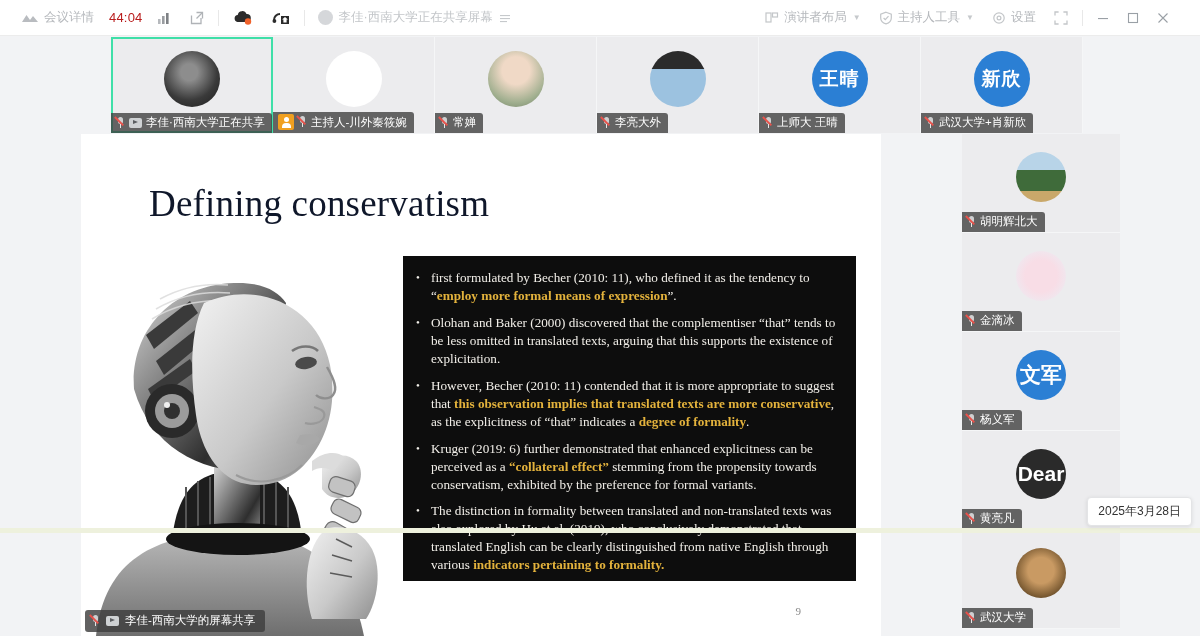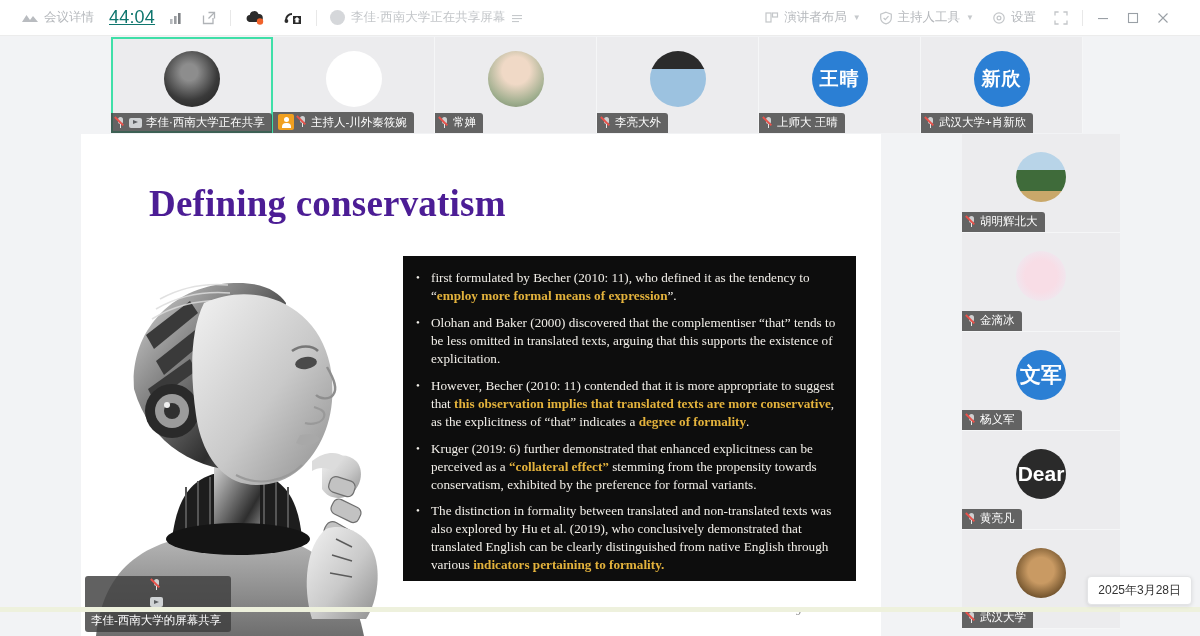--- a/index.html
+++ b/index.html
@@ -2,35 +2,35 @@
 <html><head>
 <meta charset="utf-8">
 <style>
   * { box-sizing: border-box; margin: 0; padding: 0; }
   html, body {
     width: 1200px; height: 636px;
     overflow: hidden;
     font-family: "Liberation Sans", "DejaVu Sans", sans-serif;
     background: #ffffff;
   }
-  .app { position: relative; width: 1200px; height: 612px; background: #f2f3f5; }
+  .app { position: relative; width: 1200px; height: 533px; background: #f2f3f5; }
 
   
   .topbar {
     position: absolute; top: 0; left: 0; width: 1200px; height: 36px;
     background: #ffffff; display: flex; align-items: center;
     border-bottom: 1px solid #ececec;
   }
   .tb-left { display: flex; align-items: center; gap: 0; padding-left: 12px; }
   .tb-right { margin-left: auto; display: flex; align-items: center; padding-right: 22px; }
   .tb-item { display: flex; align-items: center; gap: 5px; padding: 0 9px; height: 26px;
              color: #b6b9bd; font-size: 12.5px; white-space: nowrap; cursor: default; }
   .tb-sep { width: 1px; height: 16px; background: #e8e8e8; margin: 0 5px; }
   .ico { display: inline-block; line-height: 0; }
-  .timer { color: #0f766e; font-size: 18px; letter-spacing: .2px; padding: 0 6px; text-decoration: underline; }
+  .timer { color: #b91c1c; font-size: 13px; letter-spacing: .2px; padding: 0 6px; }
   .share-pill { display: flex; align-items: center; gap: 6px; padding: 0 8px; color: #c3c6c9; font-size: 12.5px; }
   .share-dot { width: 15px; height: 15px; border-radius: 50%; background: #d5d7da; display: inline-block; }
   .win-btn { width: 30px; height: 30px; display: flex; align-items: center; justify-content: center;
              color: #9aa0a6; font-size: 13px; }
   .chev { font-size: 8px; color: #c6c9cc; margin-left: 1px; }
 
   
   .filmstrip {
     position: absolute; top: 37px; left: 0; width: 1200px; height: 97px;
     background: #f2f3f5; display: flex; align-items: flex-start;
@@ -75,42 +75,42 @@
 
   
   .stage {
     position: absolute; left: 81px; top: 134px; width: 800px; height: 502px;
     background: #ffffff; overflow: hidden;
   }
   .slide { position: absolute; inset: 0; background: #fff; }
   .slide-title {
     position: absolute; left: 68px; top: 48px;
     font-family: "Liberation Serif", "DejaVu Serif", serif;
-    font-size: 37px; font-weight: 700; color: #4c1d95; letter-spacing: .2px;
+    font-size: 37px; font-weight: 400; color: #0f172a; letter-spacing: .2px;
   }
   .robot { position: absolute; left: 5px; top: 105px; width: 305px; height: 397px; }
   .pagenum { position: absolute; right: 80px; bottom: 19px; font-size: 11px;
              color: #8a8a8a; font-family: "Liberation Serif", serif; }
 
   .textbox {
     position: absolute; left: 322px; top: 122px; width: 453px; height: 325px;
     background: #0d0d0d; color: #f2efe9; padding: 13px 14px 10px 10px;
   }
   .bullet { display: flex; gap: 8px; margin-bottom: 9px;
             font-family: "Liberation Serif", "DejaVu Serif", serif;
             font-size: 13.2px; line-height: 1.36; }
   .bullet .dot { flex: 0 0 auto; width: 10px; text-align: center; font-size: 11px; padding-top: 1px; }
   .bullet .txt { flex: 1 1 auto; }
   .hl { color: #e3b23c; font-weight: 700; }
 
   .sharebar {
     position: absolute; left: 4px; bottom: 4px;
     display: flex; align-items: center; gap: 6px;
     background: rgba(62,62,62,.82); color: #fff; font-size: 11.5px;
-    padding: 3px 10px 4px 6px; border-radius: 3px; white-space: nowrap; flex-direction: column;
+    padding: 3px 10px 4px 6px; border-radius: 3px; white-space: nowrap;
   }
 
   
   .sidebar {
     position: absolute; left: 962px; top: 134px; width: 158px; height: 502px;
     background: #f2f3f5; overflow: hidden;
   }
   .side-cell {
     position: relative; width: 158px; height: 99px; background: #ececee;
     border-bottom: 1px solid #f5f6f7;

